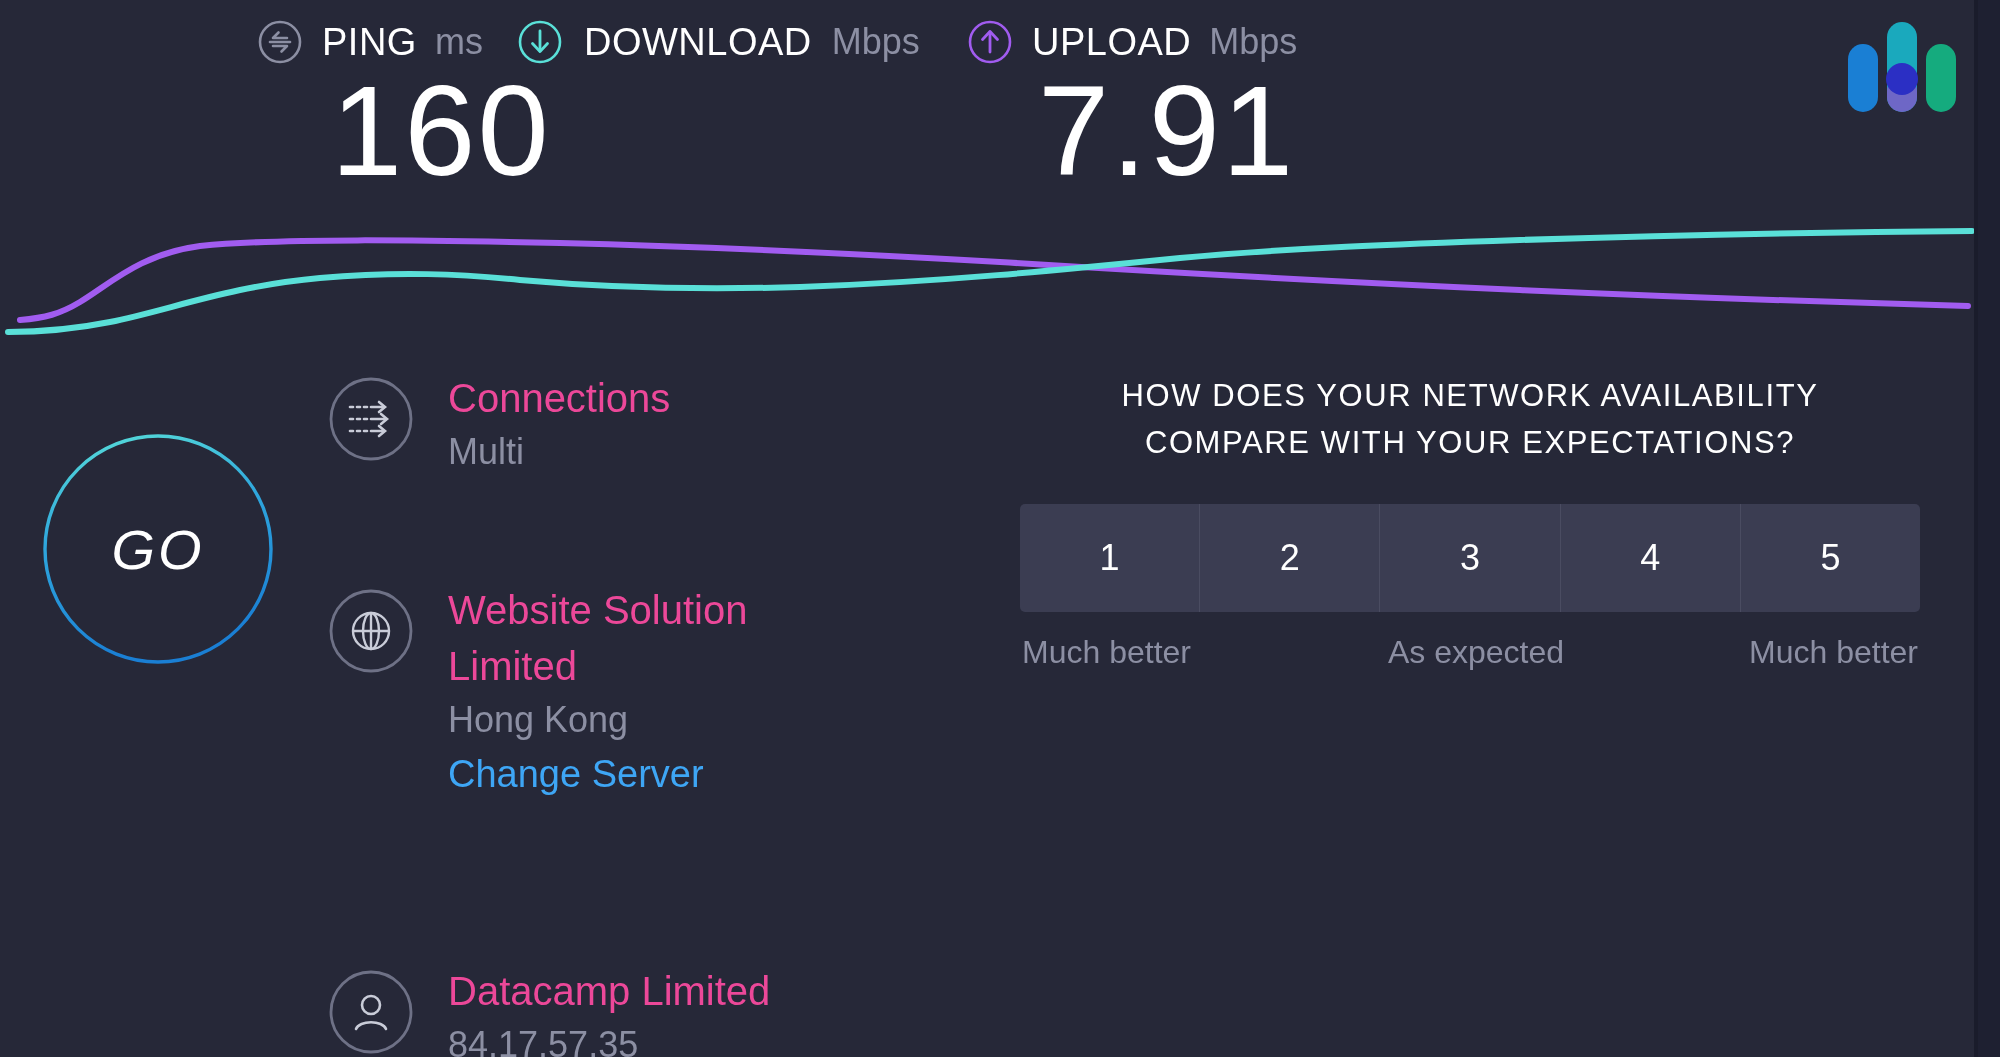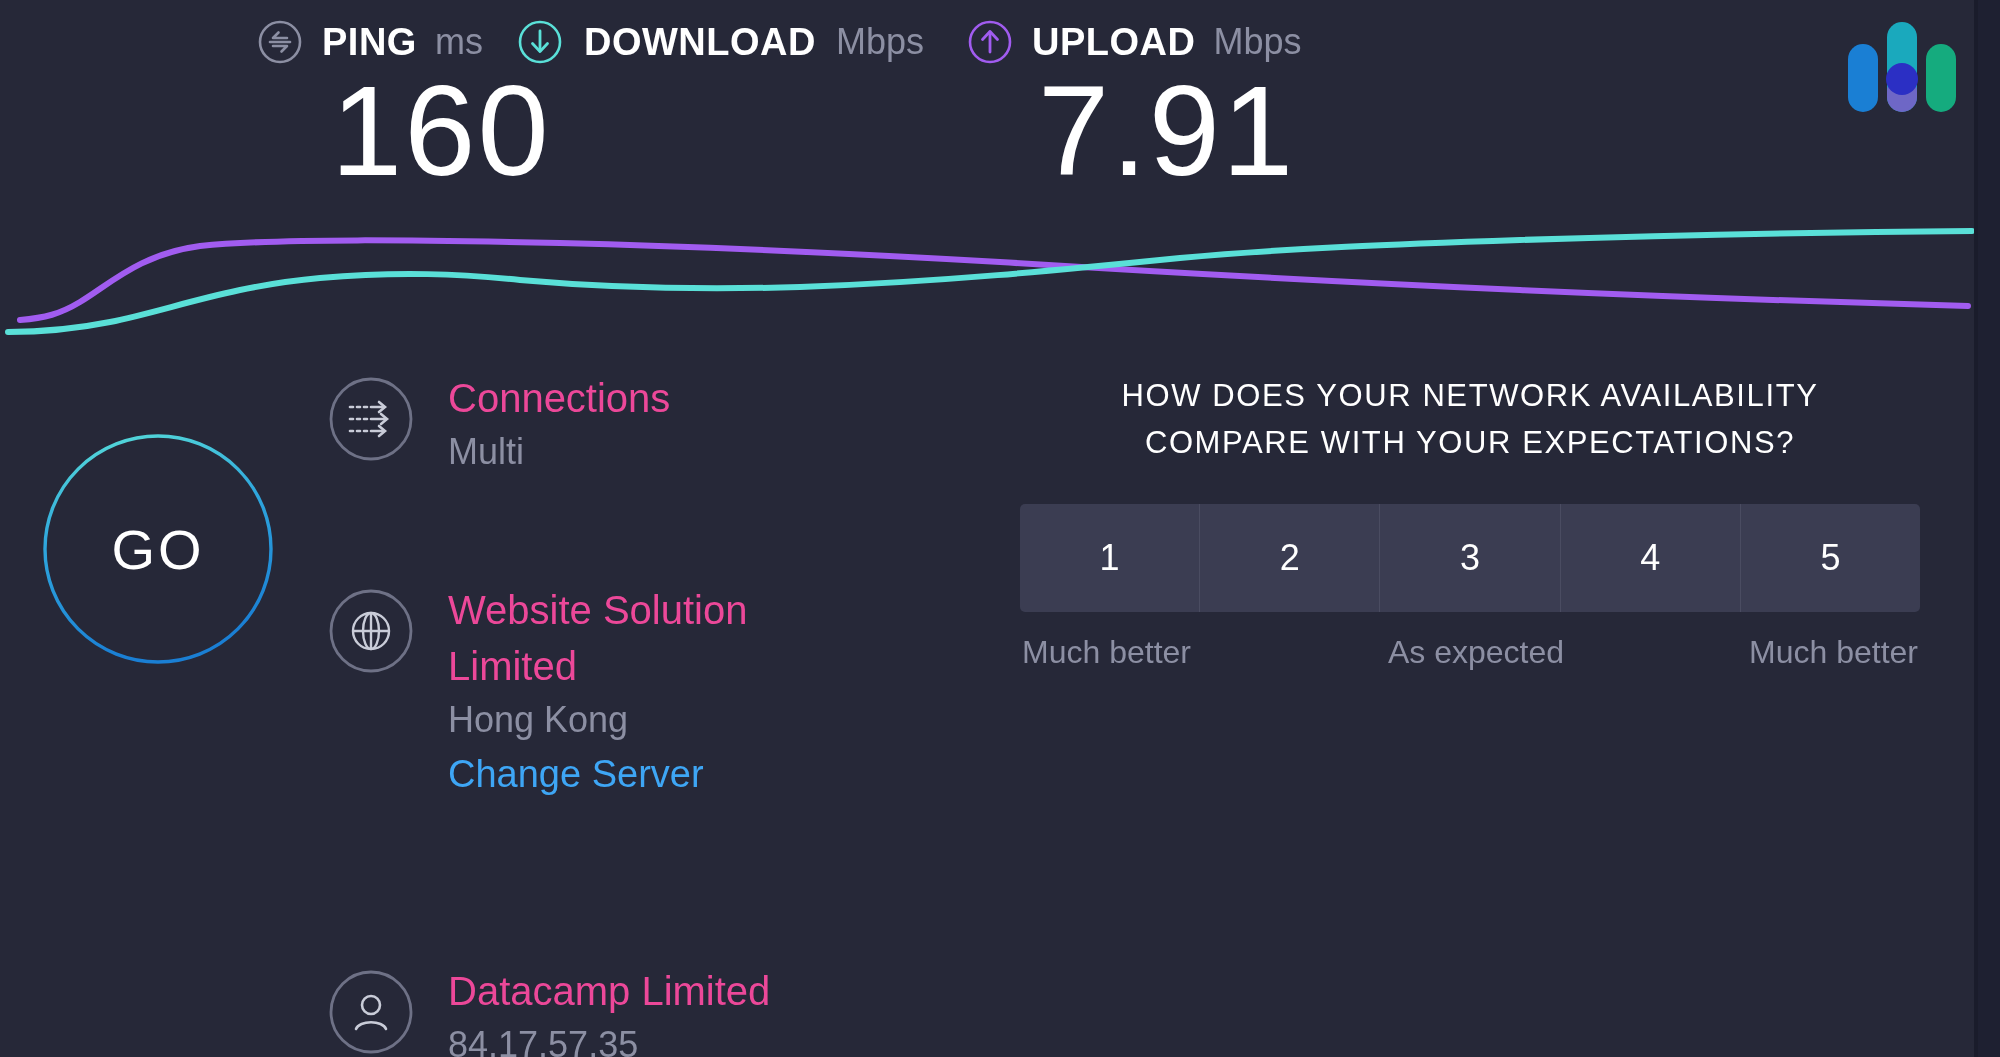--- a/index.html
+++ b/index.html
@@ -44,21 +44,21 @@
   }
   .metric-icon {
     width: 48px; height: 48px;
     flex: 0 0 48px;
     display: block;
   }
   .metric-title {
     font-size: 38px;
     letter-spacing: 0.5px;
     color: #ffffff;
-    font-weight: 700;
+    font-weight: 400;
     white-space: nowrap;
   }
   .metric-unit {
     font-size: 36px;
     color: #8c8fa3;
     font-weight: 400;
   }
   .metric-value {
     font-size: 128px;
     line-height: 1.05;
@@ -107,20 +107,21 @@
     display: flex; align-items: center; justify-content: center;
     cursor: pointer;
   }
   .go-ring { position: absolute; inset: 0; }
   .go-label {
     position: relative;
     font-size: 56px;
     color: #ffffff;
     letter-spacing: 3px;
     font-weight: 400;
+    font-style: italic;
   }
 
   
   .info-block {
     position: absolute;
     left: 320px; top: 0;
     width: 480px;
   }
   .info-row {
     position: relative;

